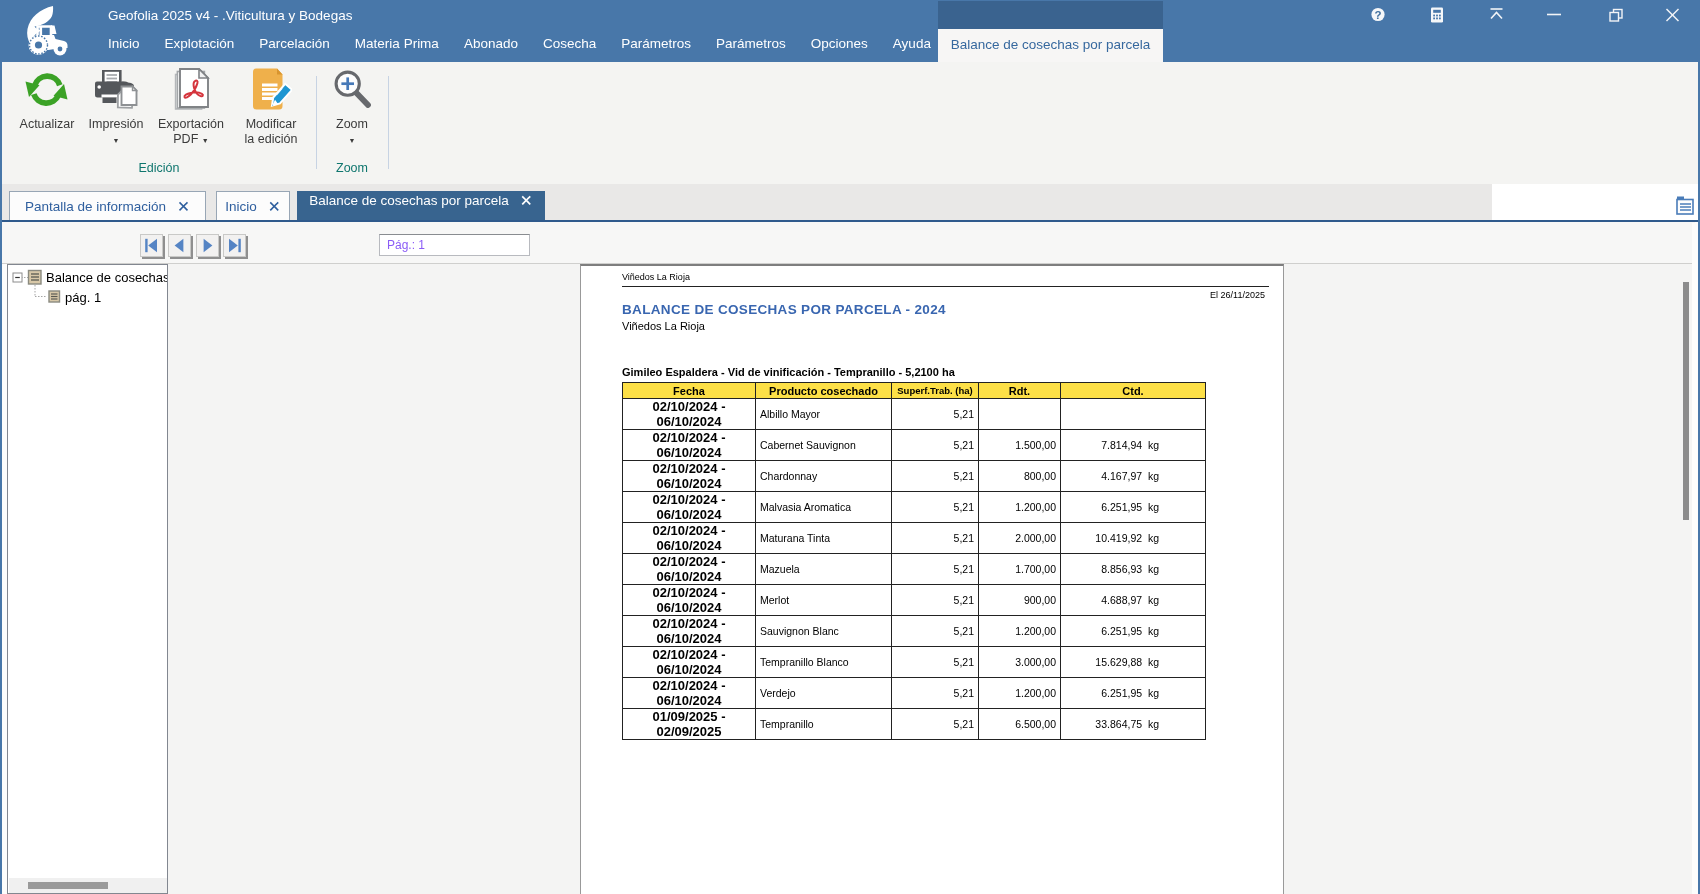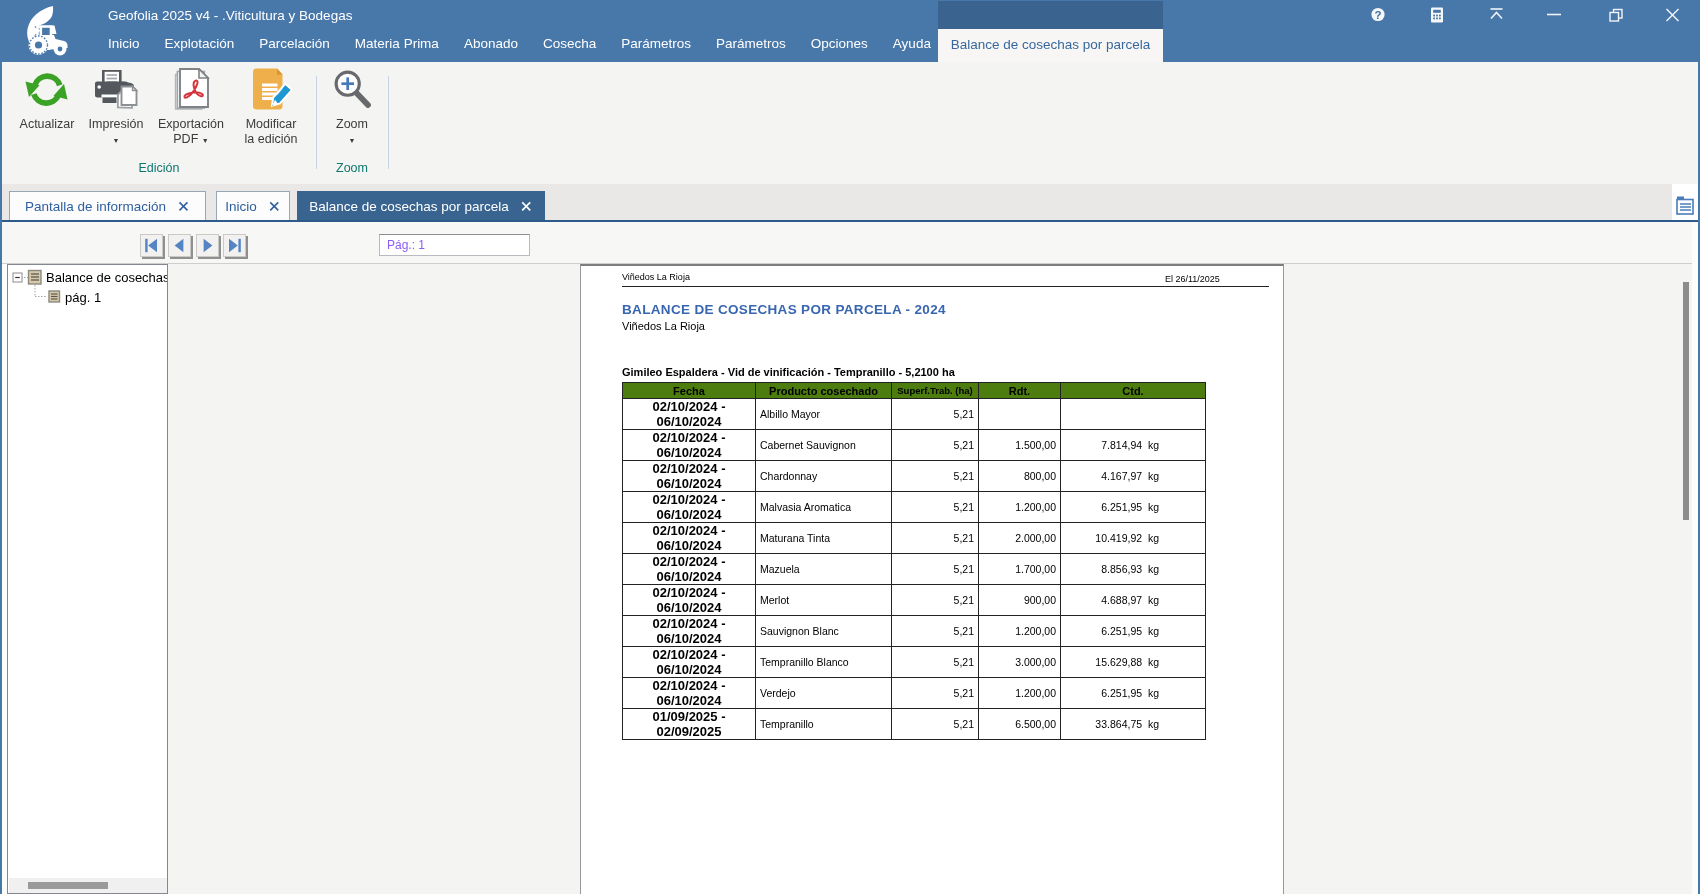--- a/index.html
+++ b/index.html
@@ -18,23 +18,23 @@
 
 
 #ribbon { position:absolute; left:0; top:62px; width:1700px; height:122px; background:#F4F4F2; }
 .ricon { position:absolute; top:10px; }
 .rlabel { position:absolute; top:55px; font-size:12.5px; color:#3B3B3B; text-align:center; line-height:15px; white-space:nowrap; }
 .rgroup { position:absolute; top:99px; font-size:12.5px; color:#0f766e; text-align:center; }
 .rsep { position:absolute; top:14px; width:1px; height:93px; background:#C7D3E3; }
 .drop { font-size:7px; color:#3B3B3B; letter-spacing:0; }
 
 
-#tabstrip { position:absolute; left:0; top:184px; width:1672px; height:36px; background:#E9E8E7; }
+#tabstrip { position:absolute; left:0; top:184px; width:1492px; height:36px; background:#E9E8E7; }
 .dtab { position:absolute; top:7px; height:29px; background:#FCFCFC; border:1px solid #98A6B5; border-bottom:none; color:#2F5F9E; font-size:13.5px; line-height:27px; text-align:center; }
-.dtab.active { background:#38648F; color:#fff; border:none; line-height:29px; }
+.dtab.active { background:#38648F; color:#fff; border:none; line-height:17px; }
 #tabline { position:absolute; left:0; top:220px; width:1698px; height:2px; background:#2F5A8C; }
 .xg { display:inline-block; margin-left:11px; font-size:15.5px; position:relative; top:0.5px; }
 #pageicon { position:absolute; left:1676px; top:196px; width:18px; height:19px; }
 
 
 #navrow { position:absolute; left:0; top:222px; width:1695px; height:42px; background:#F7F7F6; border-bottom:1px solid #CFCFCD; }
 .vcr { position:absolute; top:12px; width:23px; height:23px; background:#F2F1F0; border:1px solid #C9C9C7; box-shadow:2px 2px 0 #8F8F8F; }
 #pagbox { position:absolute; left:379px; top:12px; width:151px; height:22px; background:#fff; border:1px solid #B8BABF; border-top:1px solid #898C90; font-size:12px; color:#8b5cf6; line-height:20px; padding-left:7px; }
 
 
@@ -47,21 +47,21 @@
 
 
 #page { position:absolute; left:580px; top:0px; width:704px; height:630px; background:#fff; border:1px solid #999; border-top:2px solid #7E7E7E; border-bottom:none; }
 .pgsmall { position:absolute; font-size:9px; color:#000; }
 #pghr { position:absolute; left:41px; top:20px; width:647px; height:1px; background:#222; }
 #pgtitle { position:absolute; left:41px; top:36px; font-size:13.5px; font-weight:bold; color:#3966B0; letter-spacing:0.33px; }
 #pgsub { position:absolute; left:41px; top:54px; font-size:11px; color:#000; }
 #pgsec { position:absolute; left:41px; top:100px; font-size:11px; font-weight:bold; color:#000; }
 #rtable { position:absolute; left:41px; top:116px; border-collapse:collapse; }
 #rtable td { border:1px solid #222; font-size:10.5px; color:#000; padding:0 4px; height:18.6px; }
-#rtable tr.hdr td { background:#4d7c0f; font-weight:bold; font-size:11px; text-align:center; height:16px; white-space:nowrap; }
+#rtable tr.hdr td { background:#fde047; font-weight:bold; font-size:11px; text-align:center; height:16px; white-space:nowrap; }
 #rtable tr.hdr td.sm { font-size:9.5px; }
 #rtable td.date { font-size:13px; text-align:center;font-weight:bold; }
 #rtable td.num { text-align:right; }
 #rtable td.ctd { padding-right:46px; }
 #rtable tr.tot td { background:#CDDFF1; font-weight:bold; height:16.5px; }
 </style>
 </head>
 <body>
 <div id="app">
 
@@ -247,21 +247,21 @@
         </g>
       </svg>
       <div class="treetxt" style="left:38px; top:5px;">Balance de cosechas</div>
       <div class="treetxt" style="left:57px; top:25px;">pág. 1</div>
       <div id="treehsb">
           <div class="thumb"></div>
         </div>
     </div>
     <div id="page">
       <div class="pgsmall" style="left:41px; top:6px;">Viñedos La Rioja</div>
-      <div class="pgsmall" style="left:584px; top:8px; width:100px; text-align:left;">El 26/11/2025</div>
+      <div class="pgsmall" style="left:584px; top:24px; width:100px; text-align:right;">El 26/11/2025</div>
       <div id="pghr"></div>
       <div id="pgtitle">BALANCE DE COSECHAS POR PARCELA - 2024</div>
       <div id="pgsub">Viñedos La Rioja</div>
       <div id="pgsec">Gimileo Espaldera - Vid de vinificación - Tempranillo - 5,2100 ha</div>
       <table id="rtable">
         <tbody>
             <tr class="hdr">
               <td style="width:133px">Fecha</td>
               <td style="width:136px">Producto cosechado</td>
               <td class="sm" style="width:87px">Superf.Trab. (ha)</td>

